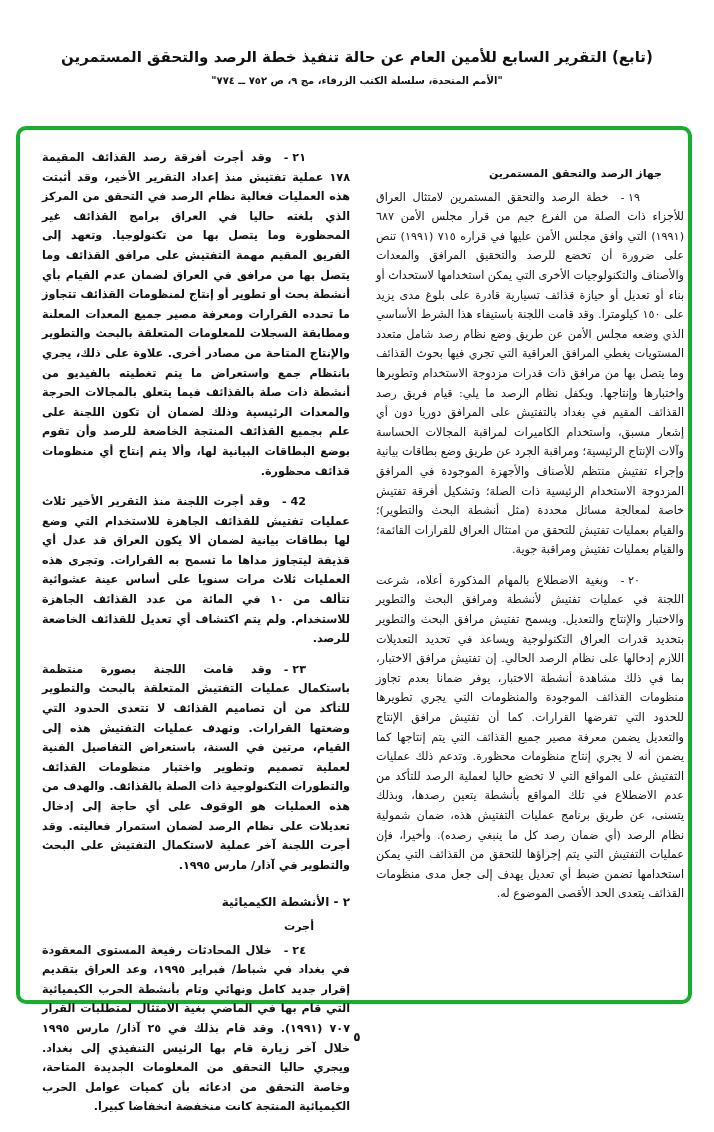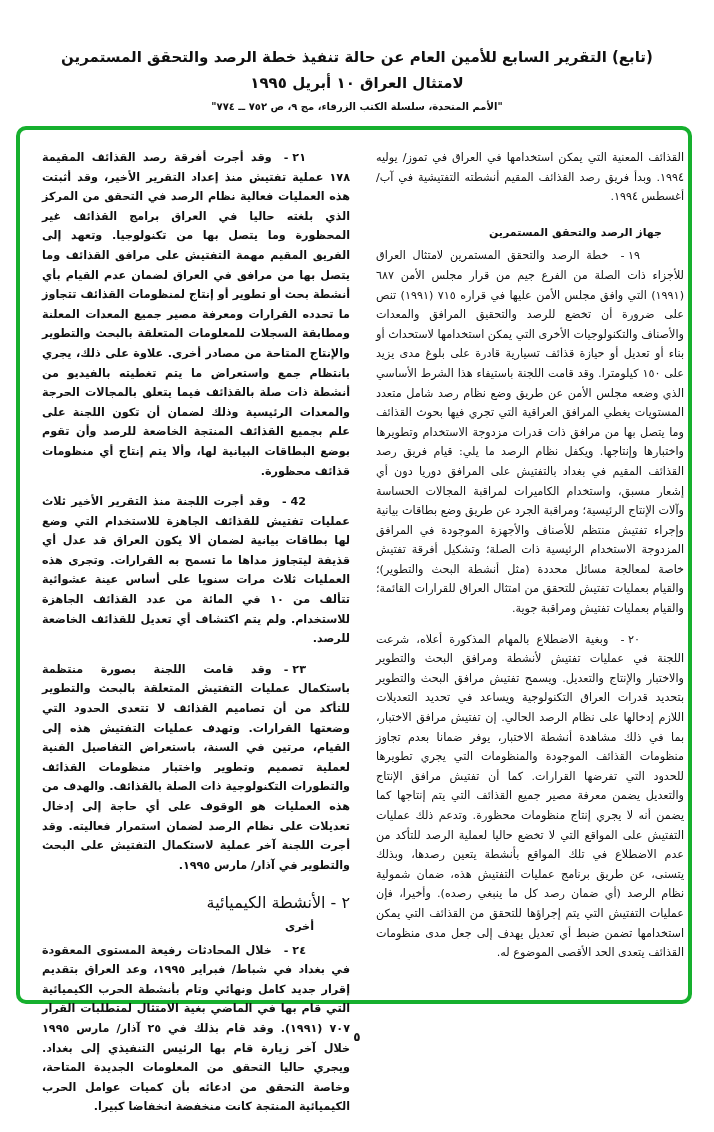--- a/index.html
+++ b/index.html
@@ -18,57 +18,55 @@
   }
   .col {
     position: absolute; top: 148px; width: 308px;
     font-size: 11.2px; line-height: 19.6px; text-align: justify; text-align-last: right;
   }
   .col.right { right: 30px; }
   .col.left { left: 42px; font-weight: bold; }
   .col p { margin: 0 0 11px 0; text-indent: 22px; }
   .col p.noindent { text-indent: 0; }
   .subhead { font-weight: bold; text-indent: 22px; margin: 16px 0 4px 0; font-size: 11px; }
-  .sechead { font-weight: normal; margin: 18px 0 4px 0; font-size: 16px; }
+  .sechead { font-weight: bold; margin: 18px 0 4px 0; font-size: 12px; }
   .subsub { font-weight: bold; text-indent: 36px; margin: 0 0 4px 0; }
   .pnum { display: inline-block; margin-left: 12px; }
   .pagenum { position: absolute; top: 1030px; left: 0; width: 714px; text-align: center; font-size: 12px; font-weight: bold; }
 </style>
 </head>
 <body>
 
 <div class="header">
   <div class="title1">(تابع) التقرير السابع للأمين العام عن حالة تنفيذ خطة الرصد والتحقق المستمرين</div>
-  <div class="title2">لامتثال العراق ١٠ أبريل ١٩٩٥</div>
   <div class="cite">"الأمم المتحدة، سلسلة الكتب الزرقاء، مج ٩، ص ٧٥٢ ــ ٧٧٤"</div>
 </div>
 
 <div class="frame"></div>
 
 <div class="col right">
-  <p class="noindent">القذائف المعنية التي يمكن استخدامها في العراق في تموز/ يوليه ١٩٩٤. وبدأ فريق رصد القذائف المقيم أنشطته التفتيشية في آب/ أغسطس ١٩٩٤.</p>
   <div class="subhead">جهاز الرصد والتحقق المستمرين</div>
   <p>
     <span class="pnum">١٩ -</span><span>خطة الرصد والتحقق المستمرين لامتثال العراق للأجزاء ذات الصلة من الفرع جيم من قرار مجلس الأمن ٦٨٧ (١٩٩١) التي وافق مجلس الأمن عليها في قراره ٧١٥ (١٩٩١) تنص على ضرورة أن تخضع للرصد والتحقيق المرافق والمعدات والأصناف والتكنولوجيات الأخرى التي يمكن استخدامها لاستحداث أو بناء أو تعديل أو حيازة قذائف تسيارية قادرة على بلوغ مدى يزيد على ١٥٠ كيلومترا. وقد قامت اللجنة باستيفاء هذا الشرط الأساسي الذي وضعه مجلس الأمن عن طريق وضع نظام رصد شامل متعدد المستويات يغطي المرافق العراقية التي تجري فيها بحوث القذائف وما يتصل بها من مرافق ذات قدرات مزدوجة الاستخدام وتطويرها واختبارها وإنتاجها. ويكفل نظام الرصد ما يلي: قيام فريق رصد القذائف المقيم في بغداد بالتفتيش على المرافق دوريا دون أي إشعار مسبق، واستخدام الكاميرات لمراقبة المجالات الحساسة وآلات الإنتاج الرئيسية؛ ومراقبة الجرد عن طريق وضع بطاقات بيانية وإجراء تفتيش منتظم للأصناف والأجهزة الموجودة في المرافق المزدوجة الاستخدام الرئيسية ذات الصلة؛ وتشكيل أفرقة تفتيش خاصة لمعالجة مسائل محددة (مثل أنشطة البحث والتطوير)؛ والقيام بعمليات تفتيش للتحقق من امتثال العراق للقرارات القائمة؛ والقيام بعمليات تفتيش ومراقبة جوية.</span>
   </p>
   <p>
     <span class="pnum">٢٠ -</span><span>وبغية الاضطلاع بالمهام المذكورة أعلاه، شرعت اللجنة في عمليات تفتيش لأنشطة ومرافق البحث والتطوير والاختبار والإنتاج والتعديل. ويسمح تفتيش مرافق البحث والتطوير بتحديد قدرات العراق التكنولوجية ويساعد في تحديد التعديلات اللازم إدخالها على نظام الرصد الحالي. إن تفتيش مرافق الاختبار، بما في ذلك مشاهدة أنشطة الاختبار، يوفر ضمانا بعدم تجاوز منظومات القذائف الموجودة والمنظومات التي يجري تطويرها للحدود التي تفرضها القرارات. كما أن تفتيش مرافق الإنتاج والتعديل يضمن معرفة مصير جميع القذائف التي يتم إنتاجها كما يضمن أنه لا يجري إنتاج منظومات محظورة. وتدعم ذلك عمليات التفتيش على المواقع التي لا تخضع حاليا لعملية الرصد للتأكد من عدم الاضطلاع في تلك المواقع بأنشطة يتعين رصدها، وبذلك يتسنى، عن طريق برنامج عمليات التفتيش هذه، ضمان شمولية نظام الرصد (أي ضمان رصد كل ما ينبغي رصده). وأخيرا، فإن عمليات التفتيش التي يتم إجراؤها للتحقق من القذائف التي يمكن استخدامها تضمن ضبط أي تعديل يهدف إلى جعل مدى منظومات القذائف يتعدى الحد الأقصى الموضوع له.</span>
   </p>
 </div>
 
 <div class="col left">
   <p>
     <span class="pnum">٢١ -</span><span>وقد أجرت أفرقة رصد القذائف المقيمة ١٧٨ عملية تفتيش منذ إعداد التقرير الأخير، وقد أثبتت هذه العمليات فعالية نظام الرصد في التحقق من المركز الذي بلغته حاليا في العراق برامج القذائف غير المحظورة وما يتصل بها من تكنولوجيا. وتعهد إلى الفريق المقيم مهمة التفتيش على مرافق القذائف وما يتصل بها من مرافق في العراق لضمان عدم القيام بأي أنشطة بحث أو تطوير أو إنتاج لمنظومات القذائف تتجاوز ما تحدده القرارات ومعرفة مصير جميع المعدات المعلنة ومطابقة السجلات للمعلومات المتعلقة بالبحث والتطوير والإنتاج المتاحة من مصادر أخرى. علاوة على ذلك، يجري بانتظام جمع واستعراض ما يتم تغطيته بالفيديو من أنشطة ذات صلة بالقذائف فيما يتعلق بالمجالات الحرجة والمعدات الرئيسية وذلك لضمان أن تكون اللجنة على علم بجميع القذائف المنتجة الخاضعة للرصد وأن تقوم بوضع البطاقات البيانية لها، وألا يتم إنتاج أي منظومات قذائف محظورة.</span>
   </p>
   <p>
     <span class="pnum">42 -</span><span>وقد أجرت اللجنة منذ التقرير الأخير ثلاث عمليات تفتيش للقذائف الجاهزة للاستخدام التي وضع لها بطاقات بيانية لضمان ألا يكون العراق قد عدل أي قذيفة ليتجاوز مداها ما تسمح به القرارات. وتجرى هذه العمليات ثلاث مرات سنويا على أساس عينة عشوائية تتألف من ١٠ في المائة من عدد القذائف الجاهزة للاستخدام. ولم يتم اكتشاف أي تعديل للقذائف الخاضعة للرصد.</span>
   </p>
   <p>
     <span class="pnum">٢٣ -</span><span>وقد قامت اللجنة بصورة منتظمة باستكمال عمليات التفتيش المتعلقة بالبحث والتطوير للتأكد من أن تصاميم القذائف لا تتعدى الحدود التي وضعتها القرارات. وتهدف عمليات التفتيش هذه إلى القيام، مرتين في السنة، باستعراض التفاصيل الفنية لعملية تصميم وتطوير واختبار منظومات القذائف والتطورات التكنولوجية ذات الصلة بالقذائف. والهدف من هذه العمليات هو الوقوف على أي حاجة إلى إدخال تعديلات على نظام الرصد لضمان استمرار فعاليته. وقد أجرت اللجنة آخر عملية لاستكمال التفتيش على البحث والتطوير في آذار/ مارس ١٩٩٥.</span>
   </p>
   <div class="sechead">٢ - الأنشطة الكيميائية</div>
-  <div class="subsub">أخرى</div>
+  <div class="subsub">أجرت</div>
   <p>
     <span class="pnum">٢٤ -</span><span>خلال المحادثات رفيعة المستوى المعقودة في بغداد في شباط/ فبراير ١٩٩٥، وعد العراق بتقديم إقرار جديد كامل ونهائي وتام بأنشطة الحرب الكيميائية التي قام بها في الماضي بغية الامتثال لمتطلبات القرار ٧٠٧ (١٩٩١). وقد قام بذلك في ٢٥ آذار/ مارس ١٩٩٥ خلال آخر زيارة قام بها الرئيس التنفيذي إلى بغداد. ويجري حاليا التحقق من المعلومات الجديدة المتاحة، وخاصة التحقق من ادعائه بأن كميات عوامل الحرب الكيميائية المنتجة كانت منخفضة انخفاضا كبيرا.</span>
   </p>
 </div>
 
 <div class="pagenum">٥</div>
 
 </body></html>

